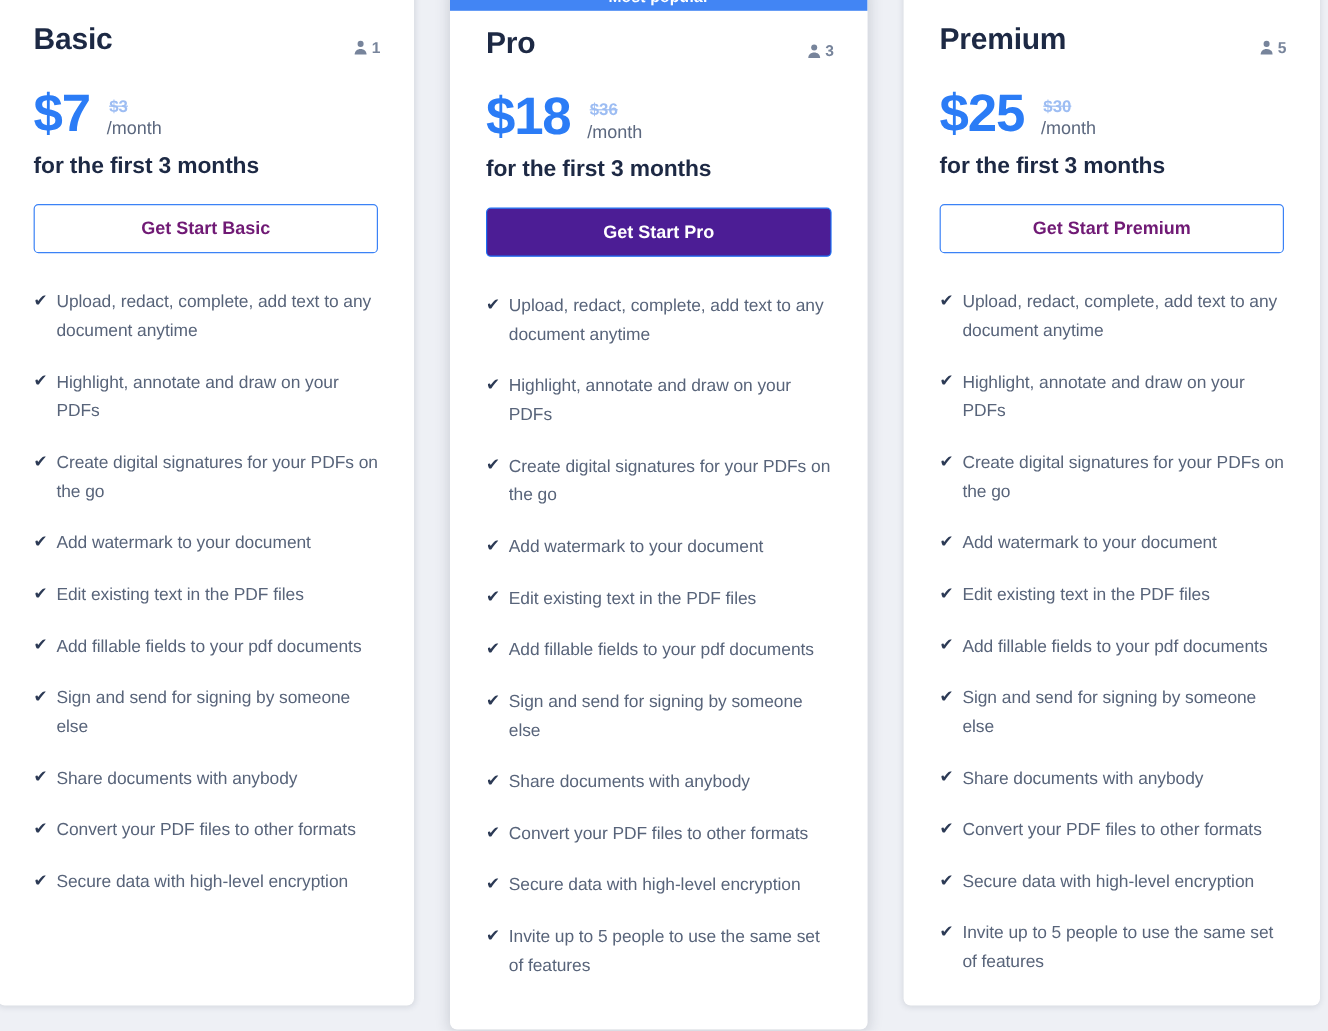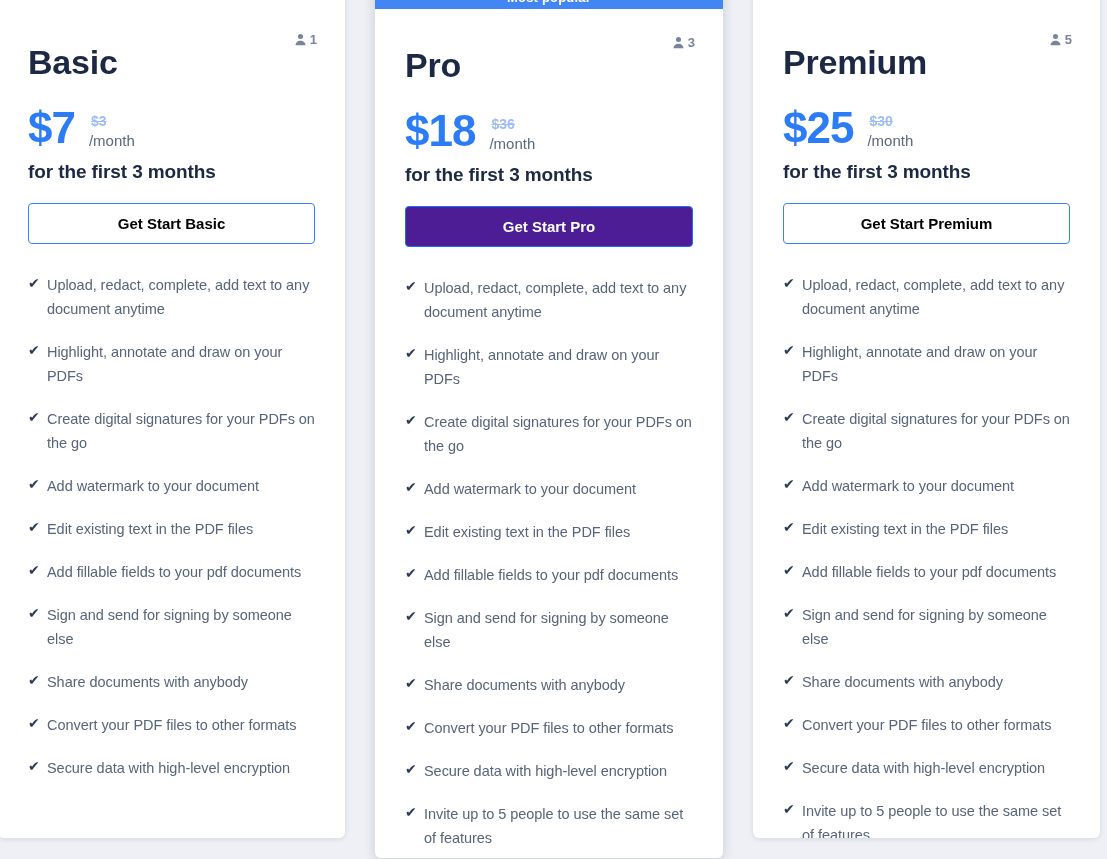--- a/index.html
+++ b/index.html
@@ -92,25 +92,24 @@
     font-size: 13px;
     font-weight: bold;
   }
   .card-pro .seats { top: 49px; }
 
   .seats svg { display: block; }
 
   
   .plan-name {
     color: #1d2944;
-    font-size: 34px;
+    font-size: 25px;
     font-weight: bold;
     line-height: 1.1;
     letter-spacing: -.2px;
-    margin-top: 24px;
   }
 
   
   .price-row {
     display: flex;
     align-items: flex-end;
     margin-top: 22px;
     height: 48px;
   }
 
@@ -164,21 +163,21 @@
     font-weight: bold;
     text-align: center;
     line-height: 39px;
     cursor: pointer;
     user-select: none;
   }
 
   .cta-outline {
     background: #ffffff;
     border: 1px solid #3b82f6;
-    color: #000000;
+    color: #701a75;
   }
 
   .cta-solid {
     background: #4c1d95;
     border: 1px solid #1b6ef3;
     color: #ffffff;
   }
 
   
   .features {

